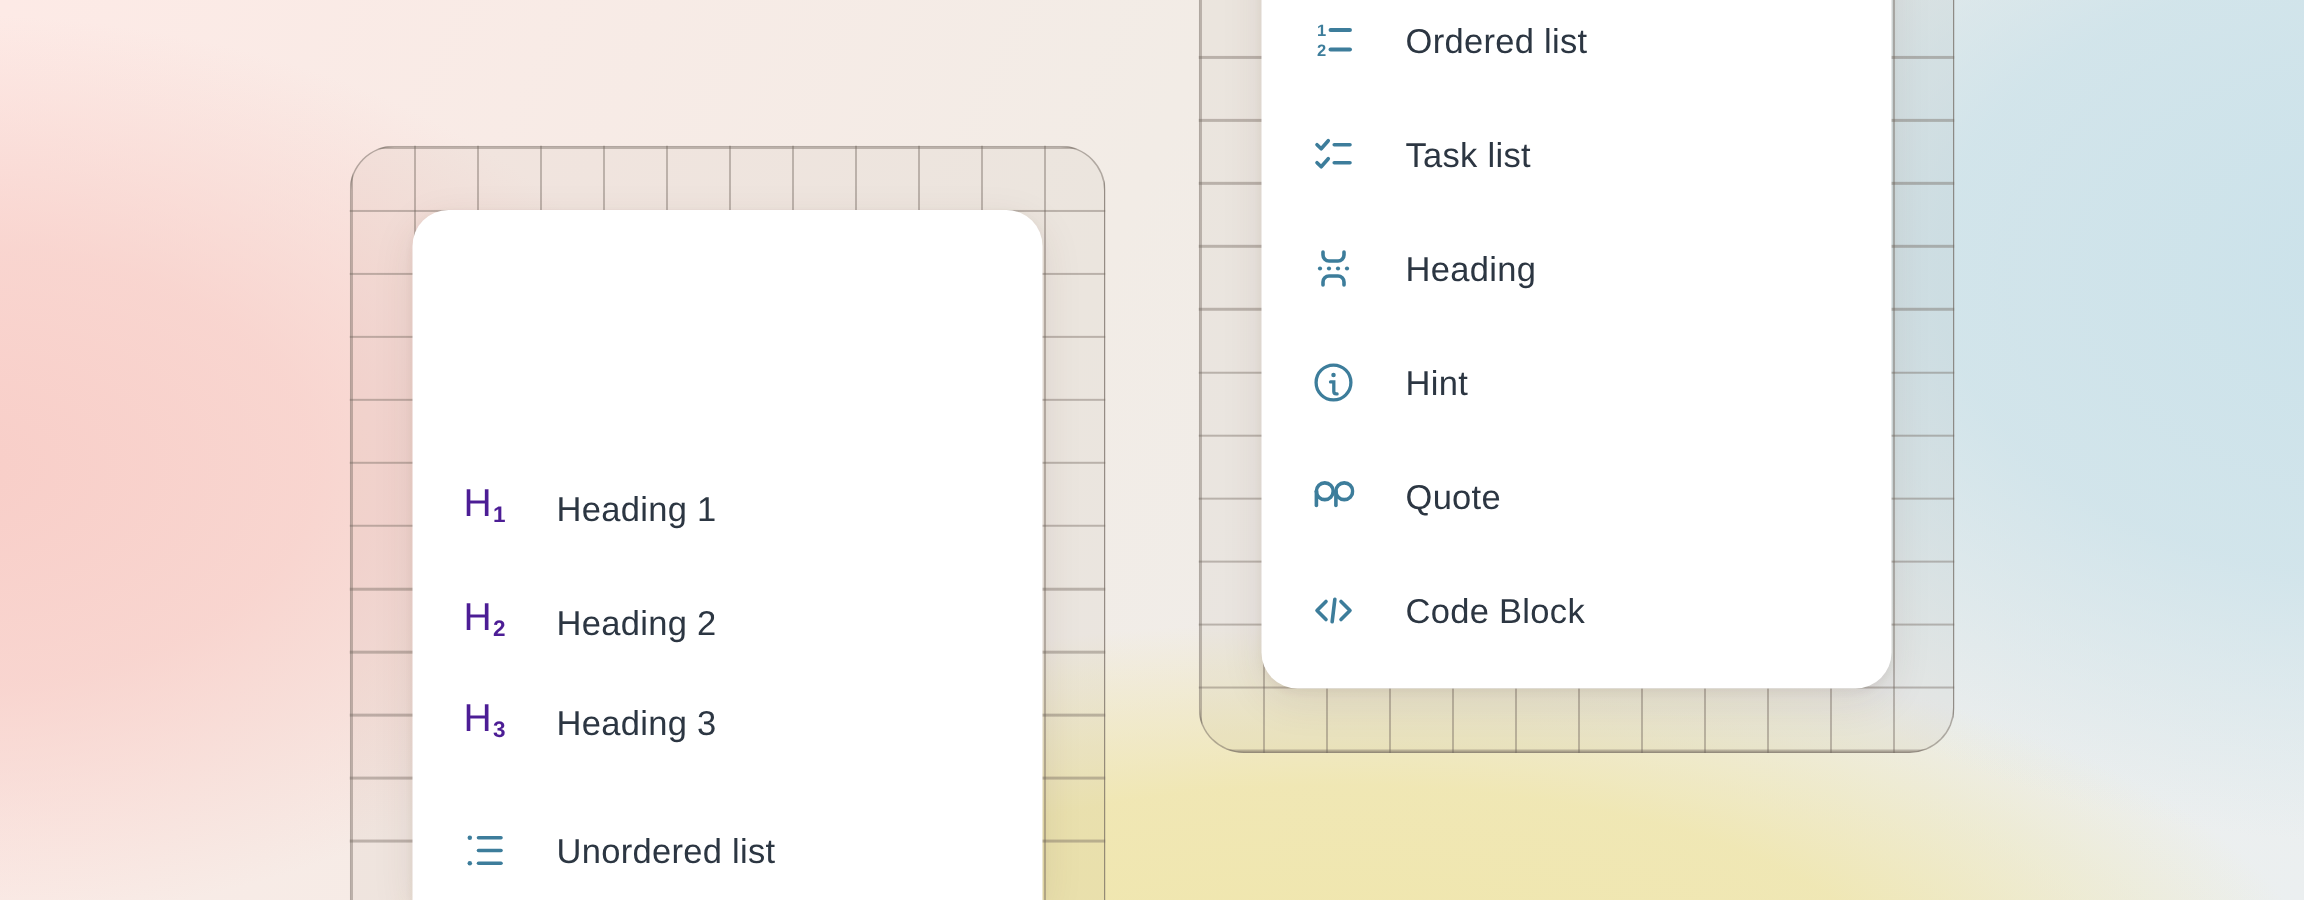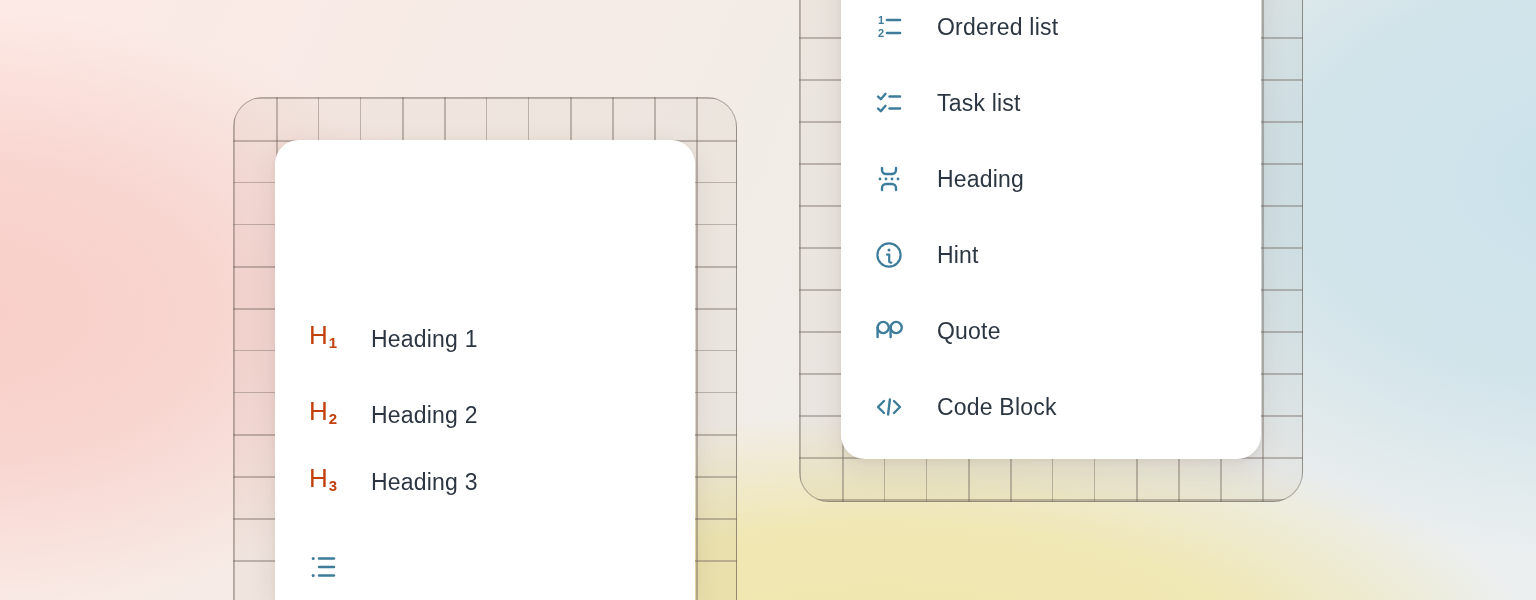--- a/index.html
+++ b/index.html
@@ -48,21 +48,21 @@
     position:absolute;left:0;right:0;height:52px;
     display:flex;align-items:center;padding-left:34px;box-sizing:border-box;
     cursor:pointer;
   }
   .icon{width:28px;height:28px;flex:0 0 28px;display:flex;align-items:center;justify-content:center;}
   .icon svg{display:block;}
   .label{
     margin-left:34px;font-size:23px;font-weight:400;color:#2c3642;letter-spacing:.2px;
   }
   .hicon{
-    color:#c2410c;font-size:26px;font-weight:400;line-height:28px;white-space:nowrap;
+    color:#4c1d95;font-size:26px;font-weight:400;line-height:28px;white-space:nowrap;
   }
   .hicon sub{font-size:15px;font-weight:700;vertical-align:-4px;margin-left:1px;}
   .odigit{font:700 11px "Liberation Sans",sans-serif;fill:#3d7d9b;}
 </style>
 </head>
 <body>
 
 <div class="bg"></div>
 <div class="grid grid-left"></div>
 <div class="grid grid-right"></div>
@@ -94,20 +94,21 @@
   <div class="row" style="top:401px">
     <span class="icon">
       <svg width="28" height="28" viewBox="0 0 28 28" fill="none" stroke="#3d7d9b" stroke-width="2.4" stroke-linecap="round">
         <line x1="10" y1="5.5" x2="25" y2="5.5"></line>
         <line x1="10" y1="14" x2="25" y2="14"></line>
         <line x1="10" y1="22.5" x2="25" y2="22.5"></line>
         <circle cx="4.2" cy="5.5" r="1.5" fill="#3d7d9b" stroke="none"></circle>
         <circle cx="4.2" cy="22.5" r="1.5" fill="#3d7d9b" stroke="none"></circle>
       </svg>
     </span>
+    <span class="label">Unordered list</span>
   </div>
 </div>
 
 <div class="panel panel-right">
 
   <div class="row" style="top:63px">
     <span class="icon">
       <svg width="28" height="28" viewBox="0 0 28 28" fill="none" stroke="#3d7d9b" stroke-width="2.6" stroke-linecap="round">
         <text class="odigit" x="3" y="11" stroke="none">1</text>
         <line x1="12" y1="7" x2="25" y2="7"></line>

